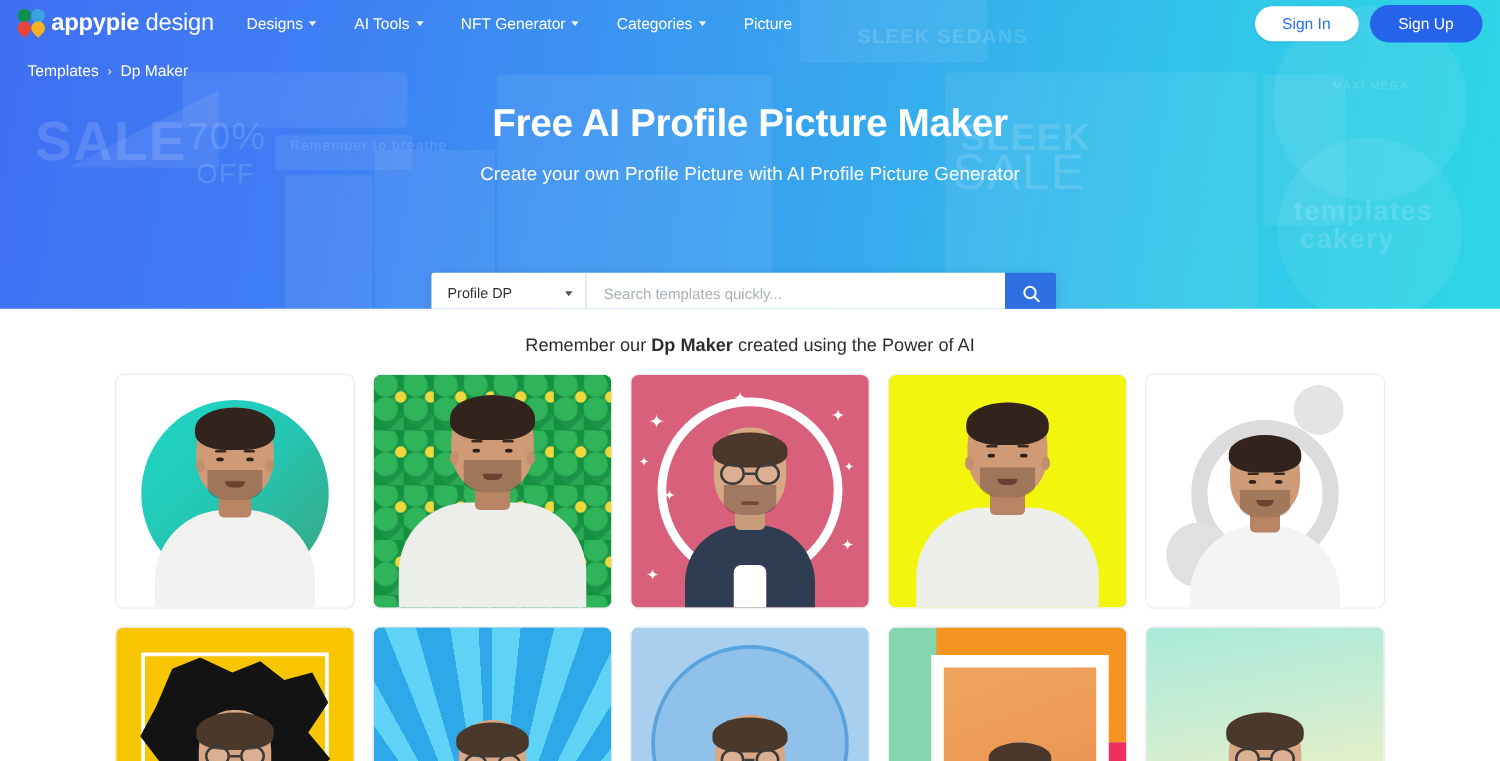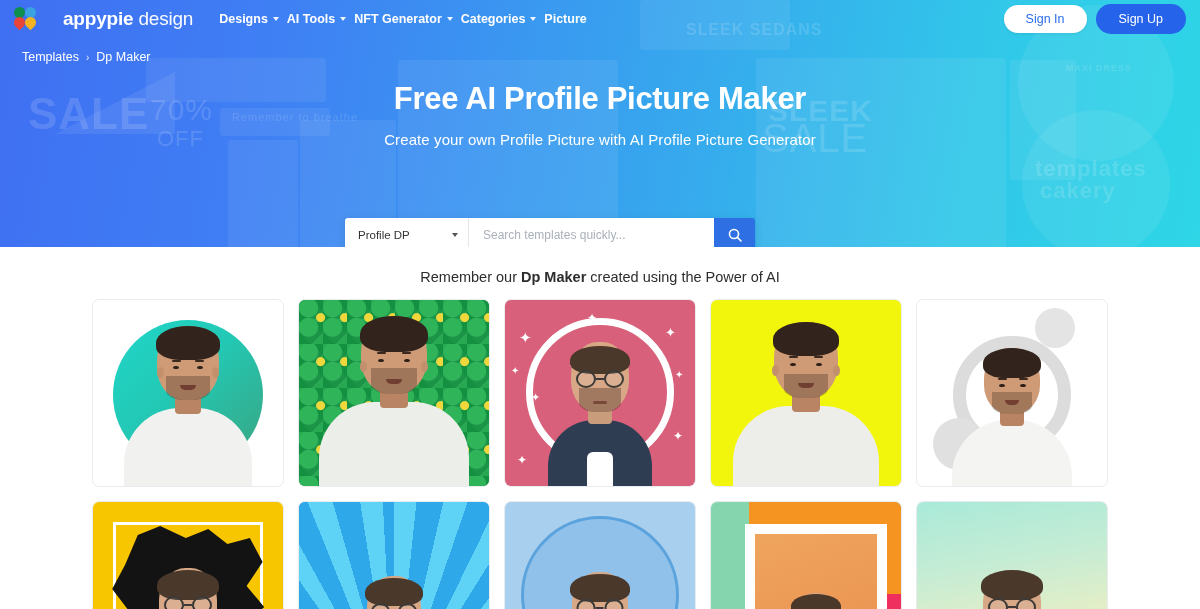--- a/index.html
+++ b/index.html
@@ -35,34 +35,34 @@
     position: absolute; width: 0; height: 0;
     border-style: solid;
   }
 
   
   .navbar {
     position: relative; z-index: 5;
     height: 38px; display: flex; align-items: center;
     padding: 0 14px;
   }
-  .logo { display: flex; align-items: center; gap: 23px; margin-right: 26px; }
+  .logo { display: flex; align-items: center; gap: 1px; margin-right: 26px; }
   .logo-mark { width: 26px; height: 24px; position: relative; }
   .logo-mark i {
     position: absolute; display: block; border-radius: 50% 50% 50% 0;
   }
   .lm1 { width: 11px; height: 11px; left: 0px;  top: 0px;  background: #0f8f4e; transform: rotate(-45deg); }
   .lm2 { width: 11px; height: 11px; left: 11px; top: 0px;  background: #3aa2e0; transform: rotate(-45deg); }
   .lm3 { width: 11px; height: 11px; left: 0px;  top: 10px; background: #e8443a; transform: rotate(-45deg); }
   .lm4 { width: 11px; height: 11px; left: 11px; top: 10px; background: #f5b223; transform: rotate(-45deg); }
   .logo-word { font-size: 19px; color: #fff; letter-spacing: -0.2px; }
   .logo-word b { font-weight: 700; }
   .logo-word span { font-weight: 400; opacity: .97; }
 
-  .nav-items { display: flex; align-items: flex-start; gap: 8px; font-weight: bold; }
+  .nav-items { display: flex; align-items: flex-start; gap: 30px; }
   .nav-item {
     font-size: 12.5px; color: #ffffff; cursor: pointer;
     display: flex; align-items: center; gap: 5px; white-space: nowrap;
   }
   .caret {
     width: 0; height: 0; display: inline-block;
     border-left: 3.5px solid transparent;
     border-right: 3.5px solid transparent;
     border-top: 4px solid #ffffff;
     opacity: .92;
@@ -95,21 +95,21 @@
     font-size: 31px; font-weight: 700; color: #ffffff; letter-spacing: -0.3px;
   }
   .hero-sub {
     margin-top: 14px; font-size: 15px; color: #ffffff; font-weight: 400;
     letter-spacing: .1px;
   }
 
   
   .searchbar {
     position: absolute; left: 345px; top: 218px; z-index: 6;
-    width: 410px; height: 33px; display: flex;
+    width: 500px; height: 33px; display: flex;
     border-radius: 3px; overflow: hidden;
     box-shadow: 0 2px 10px rgba(0,0,0,.10);
   }
   .search-select {
     width: 124px; background: #ffffff; display: flex; align-items: center;
     justify-content: space-between; padding: 0 10px 0 13px;
     font-size: 11.5px; color: #333; cursor: pointer;
     border-right: 1px solid #e3e6ea;
   }
   .search-select .caret-d {
@@ -311,21 +311,21 @@
     <div class="bg-card" style="left:756px;top:58px;width:250px;height:190px;"></div>
     <div class="bg-text" style="left:768px;top:96px;font-size:30px;">SLEEK</div>
     <div class="bg-text" style="left:762px;top:118px;font-size:40px;font-weight:400;">SALE</div>
     <div class="bg-card" style="left:640px;top:0px;width:150px;height:50px;"></div>
     <div class="bg-text" style="left:686px;top:22px;font-size:16px;">SLEEK SEDANS</div>
     <div class="bg-circle" style="left:1018px;top:5px;width:156px;height:156px;"></div>
     <div class="bg-circle" style="left:1022px;top:110px;width:148px;height:148px;"></div>
     <div class="bg-text" style="left:1035px;top:158px;font-size:22px;">templates</div>
     <div class="bg-text" style="left:1040px;top:180px;font-size:22px;">cakery</div>
     <div class="bg-card" style="left:1010px;top:60px;width:66px;height:120px;"></div>
-    <div class="bg-text" style="left:1066px;top:64px;font-size:9px;">MAXI DRESS</div>
+    <div class="bg-text" style="left:1066px;top:64px;font-size:9px;">MAXI MEGA</div>
   </div>
 
   <div class="navbar">
     <div class="logo">
       <span class="logo-mark">
         <i class="lm1"></i>
           <i class="lm2"></i>
           <i class="lm3"></i>
           <i class="lm4"></i>
       </span>

